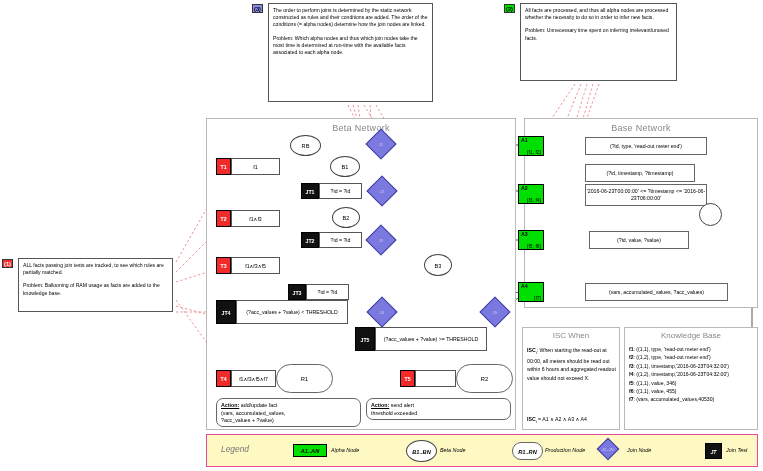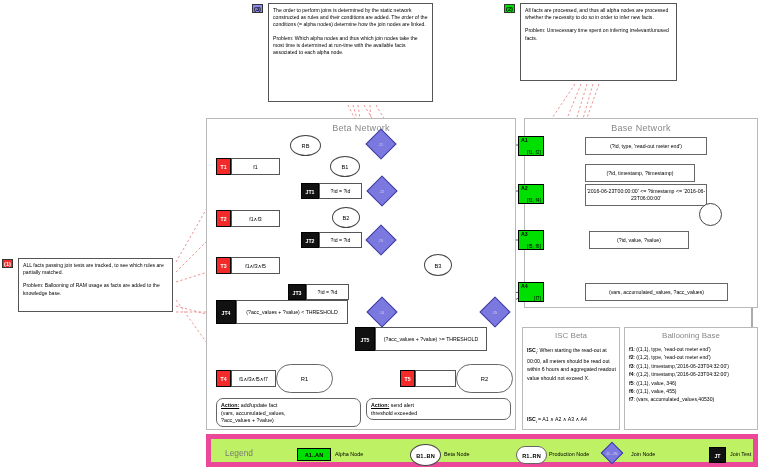--- a/index.html
+++ b/index.html
@@ -52,21 +52,21 @@
 
   .action{border:1px solid #666;border-radius:7px;background:#fff;
           font-size:5.3px;line-height:7.6px;padding:3px 4px;}
 
   
   .baseitem{font-size:5.1px;line-height:8.4px;}
   .baseitem b{font-weight:bold;}
   .isctext{font-size:5.2px;line-height:8.2px;}
 
   
-  .legend{border:5px solid #ec4899;background:#bef264;}
+  .legend{border:1px solid #ec4899;background:#fef9c3;font-style:italic;}
   .lg-label{font-size:8.4px;color:#777;}
   .lg-txt{font-size:5.4px;}
 
   svg{position:absolute;left:0;top:0;overflow:visible;}
 </style>
 </head>
 <body>
 
 <svg width="763" height="471">
   <defs>
@@ -276,31 +276,31 @@
 
 <div class="abs cond" style="left:585px;top:137px;width:122px;height:18px;">(?id, type, 'read-out meter end')</div>
 <div class="abs cond" style="left:585px;top:164px;width:110px;height:18px;">(?id, timestamp, ?timestamp)</div>
 <div class="abs cond" style="left:585px;top:184px;width:122px;height:22px;">'2016-06-23T00:00:00' &lt;= ?timestamp &lt;= '2016-06-23T06:00:00'</div>
 <div class="abs cond" style="left:589px;top:231px;width:100px;height:18px;">(?id, value, ?value)</div>
 <div class="abs cond" style="left:585px;top:283px;width:143px;height:18px;">(vars, accumulated_values, ?acc_values)</div>
 
 <div class="abs circ" style="left:699px;top:203px;width:23px;height:23px;"></div>
 
 <div class="abs panel" style="left:522px;top:327px;width:98px;height:103px;">
-  <div class="sub-title">ISC Beta</div>
+  <div class="sub-title">ISC When</div>
   <div class="isctext" style="position:absolute;left:4px;top:18px;width:92px;">
     <b>ISC</b><sub>i</sub><span>: When starting the read-out at 00:00, all meters should be read out within 6 hours and aggregated readout value should not exceed X.</span>
   </div>
   <div class="isctext" style="position:absolute;left:4px;bottom:3px;width:92px;">
     <b>ISC</b><sub>i</sub> <span>= A1 ∧ A2 ∧ A3 ∧ A4</span>
   </div>
 </div>
 
 <div class="abs panel" style="left:624px;top:327px;width:134px;height:103px;">
-  <div class="sub-title">Ballooning Base</div>
+  <div class="sub-title">Knowledge Base</div>
   <div style="position:absolute;left:4px;top:17px;width:128px;">
     <div class="baseitem"><b>f1</b><span>: ((1,1), type, 'read-out meter end')</span></div>
     <div class="baseitem"><b>f2</b><span>: ((1,2), type, 'read-out meter end')</span></div>
     <div class="baseitem"><b>f3</b><span>: ((1,1), timestamp,'2016-06-23T04:32:00')</span></div>
     <div class="baseitem"><b>f4</b><span>: ((1,2), timestamp,'2016-06-23T04:32:00')</span></div>
     <div class="baseitem"><b>f5</b><span>: ((1,1), value, 346)</span></div>
     <div class="baseitem"><b>f6</b><span>: ((1,1), value, 455)</span></div>
     <div class="baseitem"><b>f7</b><span>: (vars, accumulated_values,40530)</span></div>
   </div>
 </div>

